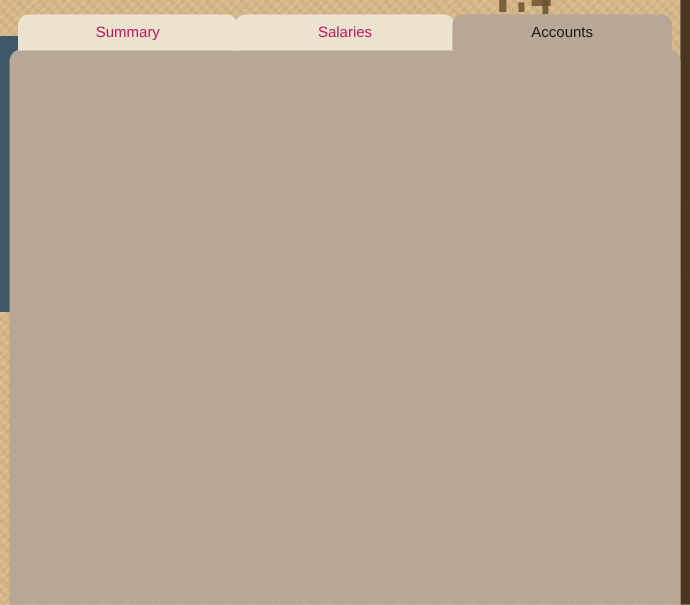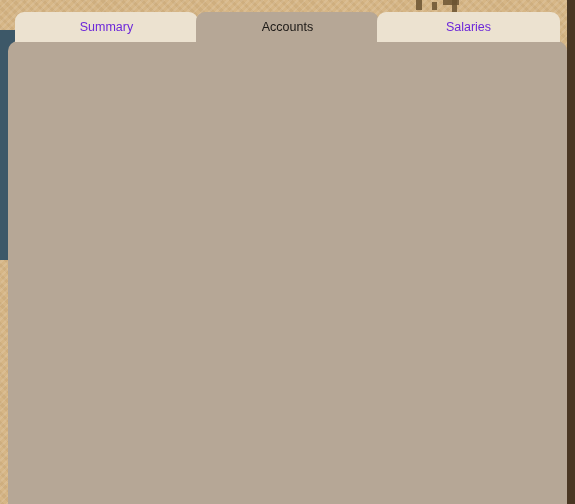--- a/index.html
+++ b/index.html
@@ -49,21 +49,21 @@
     height: 30px;
     display: flex;
     z-index: 5;
   }
   .tab {
     flex: 1;
     display: flex;
     align-items: center;
     justify-content: center;
     font-size: 12.5px;
-    color: #6d28d9;
+    color: #be185d;
     border-radius: 9px 9px 0 0;
     background: #ece2d0;
     height: 30px;
     margin: 0 -1px;
   }
   .tab.active {
     background: #b6a796;
     color: #1c1916;
   }
 
@@ -253,25 +253,25 @@
   <div class="bg-blob" style="left:551px;top:96px;width:10px;height:22px;"></div>
   <div class="bg-blob" style="left:416px;top:0;width:6px;height:10px;"></div>
   <div class="bg-blob" style="left:432px;top:2px;width:5px;height:8px;"></div>
   <div class="bg-blob" style="left:443px;top:0;width:16px;height:5px;"></div>
   <div class="bg-blob" style="left:452px;top:0;width:5px;height:12px;"></div>
 
   <div class="tabbar">
     <div class="tab">
       <span>Summary</span>
     </div>
+    <div class="tab">
+      <span>Salaries</span>
+    </div>
     <div class="tab active">
       <span>Accounts</span>
-    </div>
-    <div class="tab">
-      <span>Salaries</span>
     </div>
   </div>
 
   <div class="panel"></div>
 
   <div id="card-current" class="card">
 
     <div class="card-head">
       <span class="logo-badge">
         <svg width="34" height="34" viewBox="0 0 34 34">

